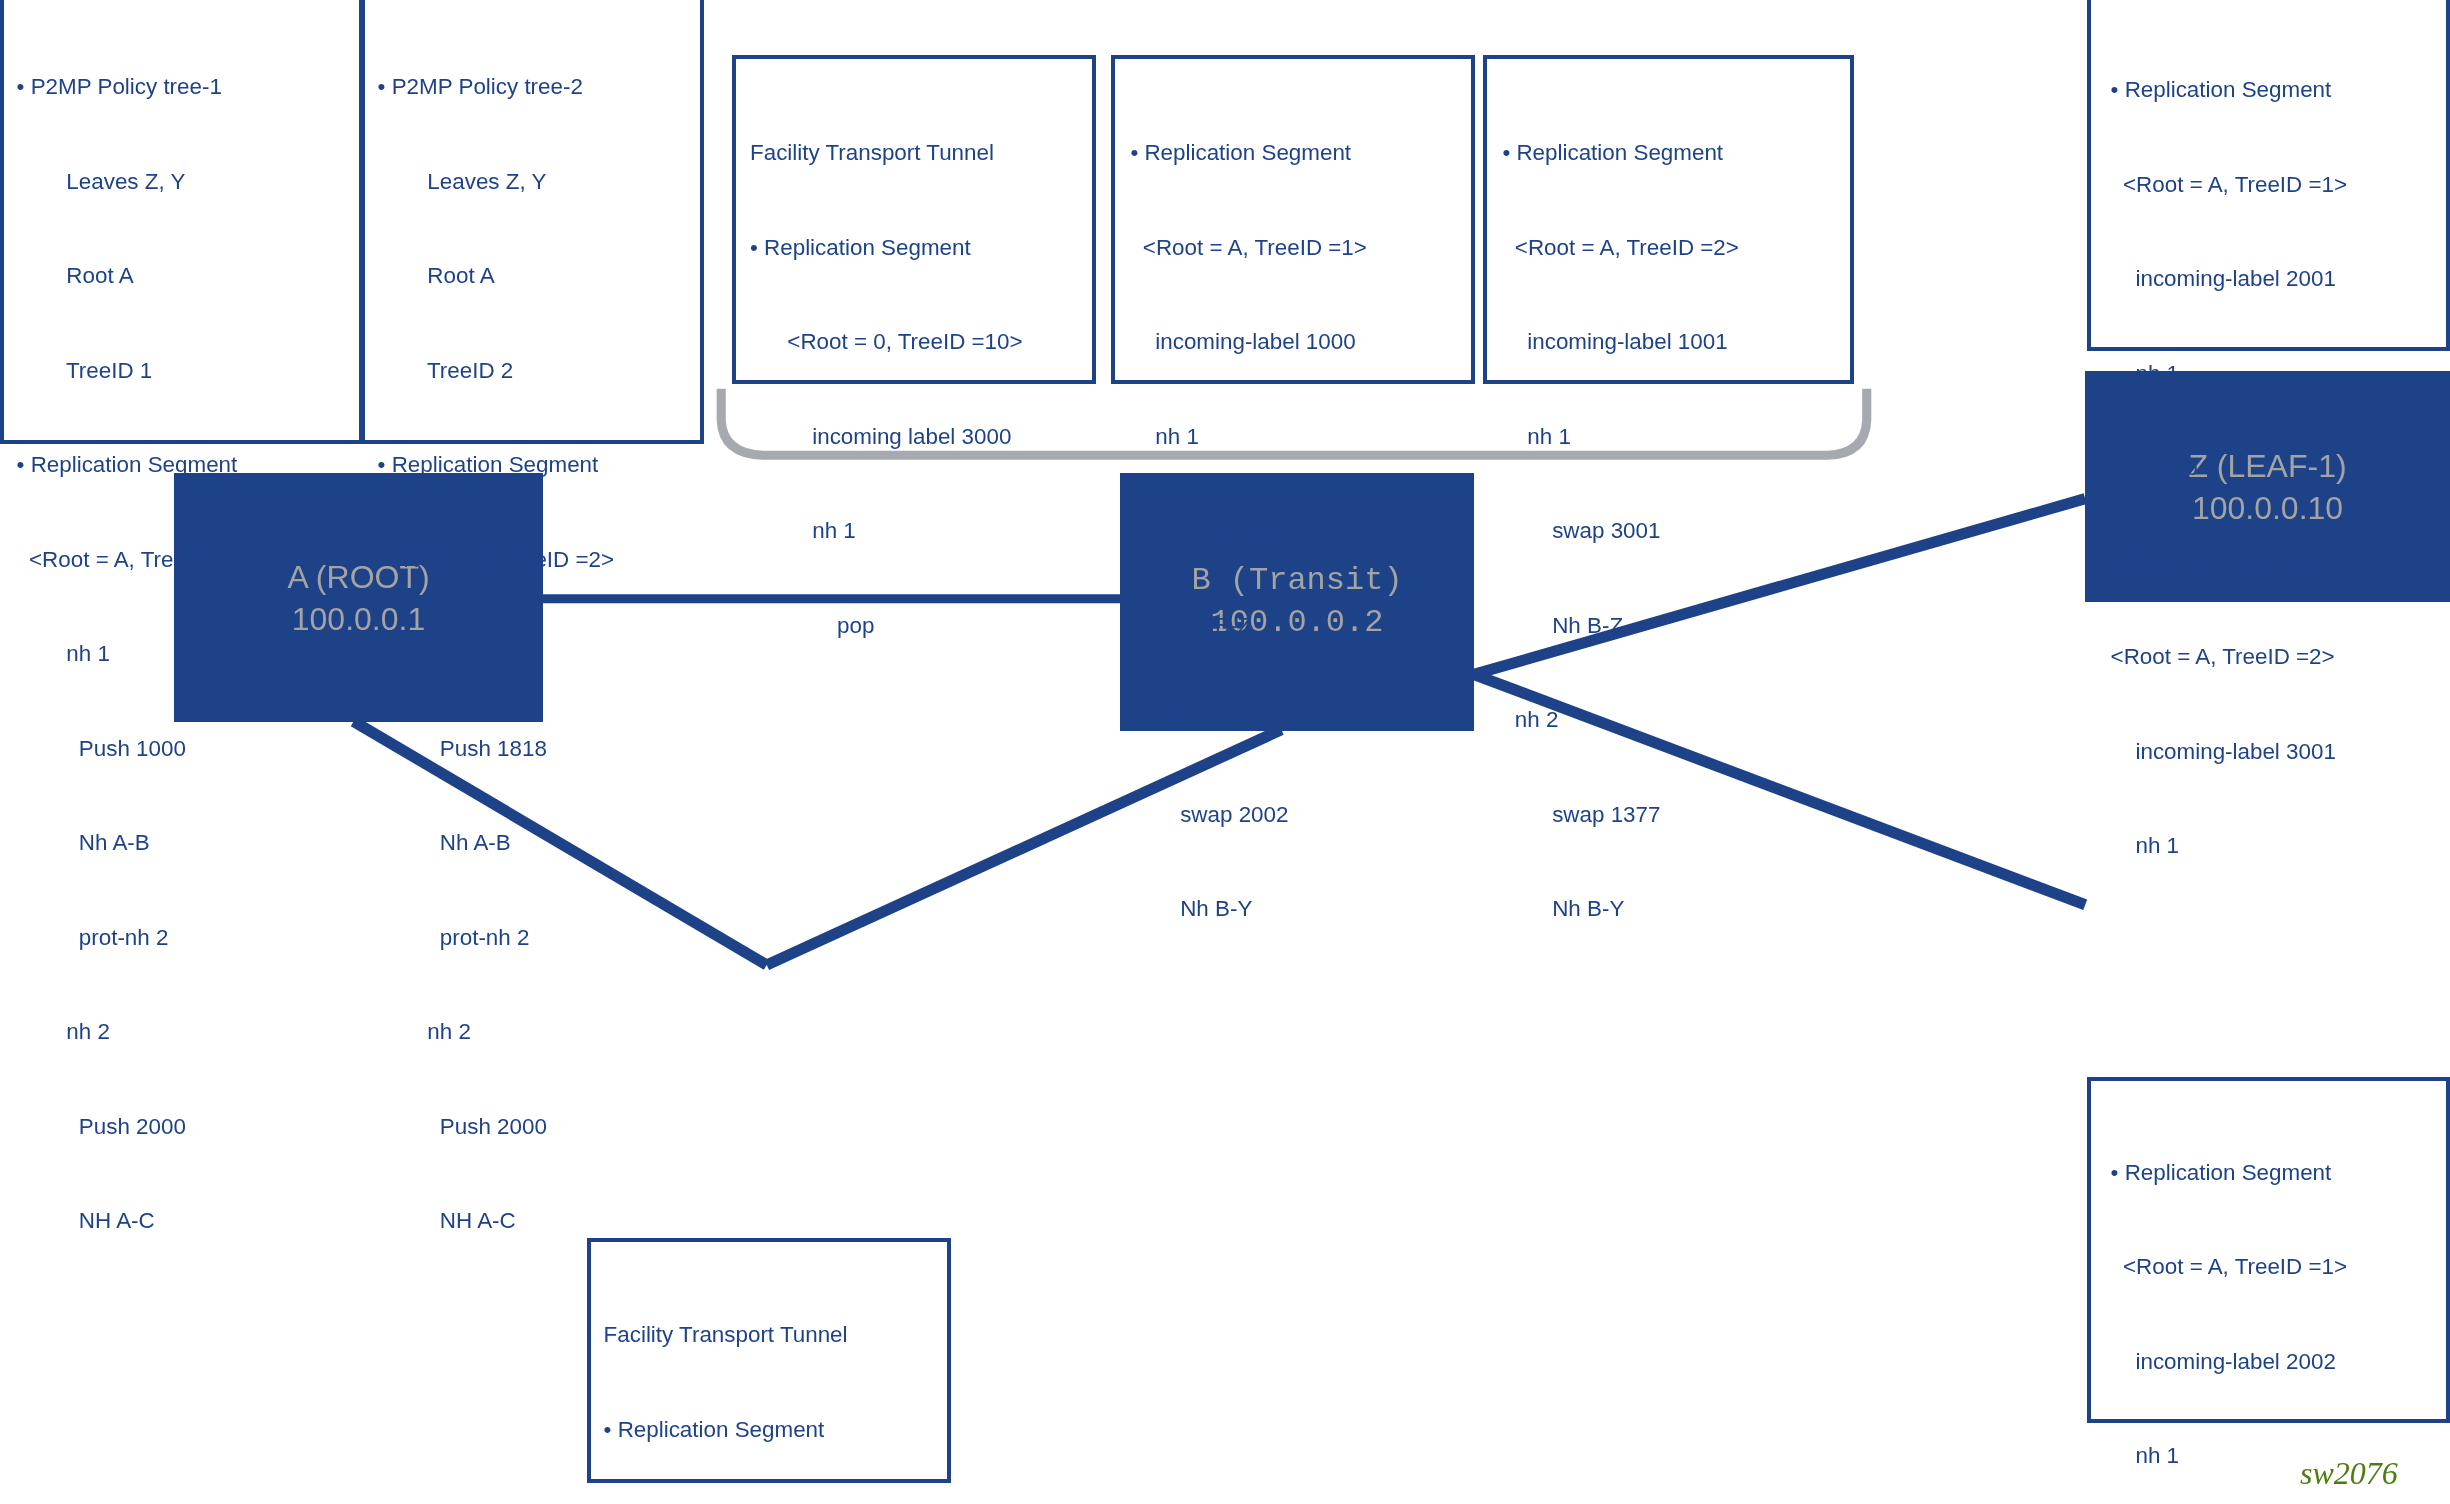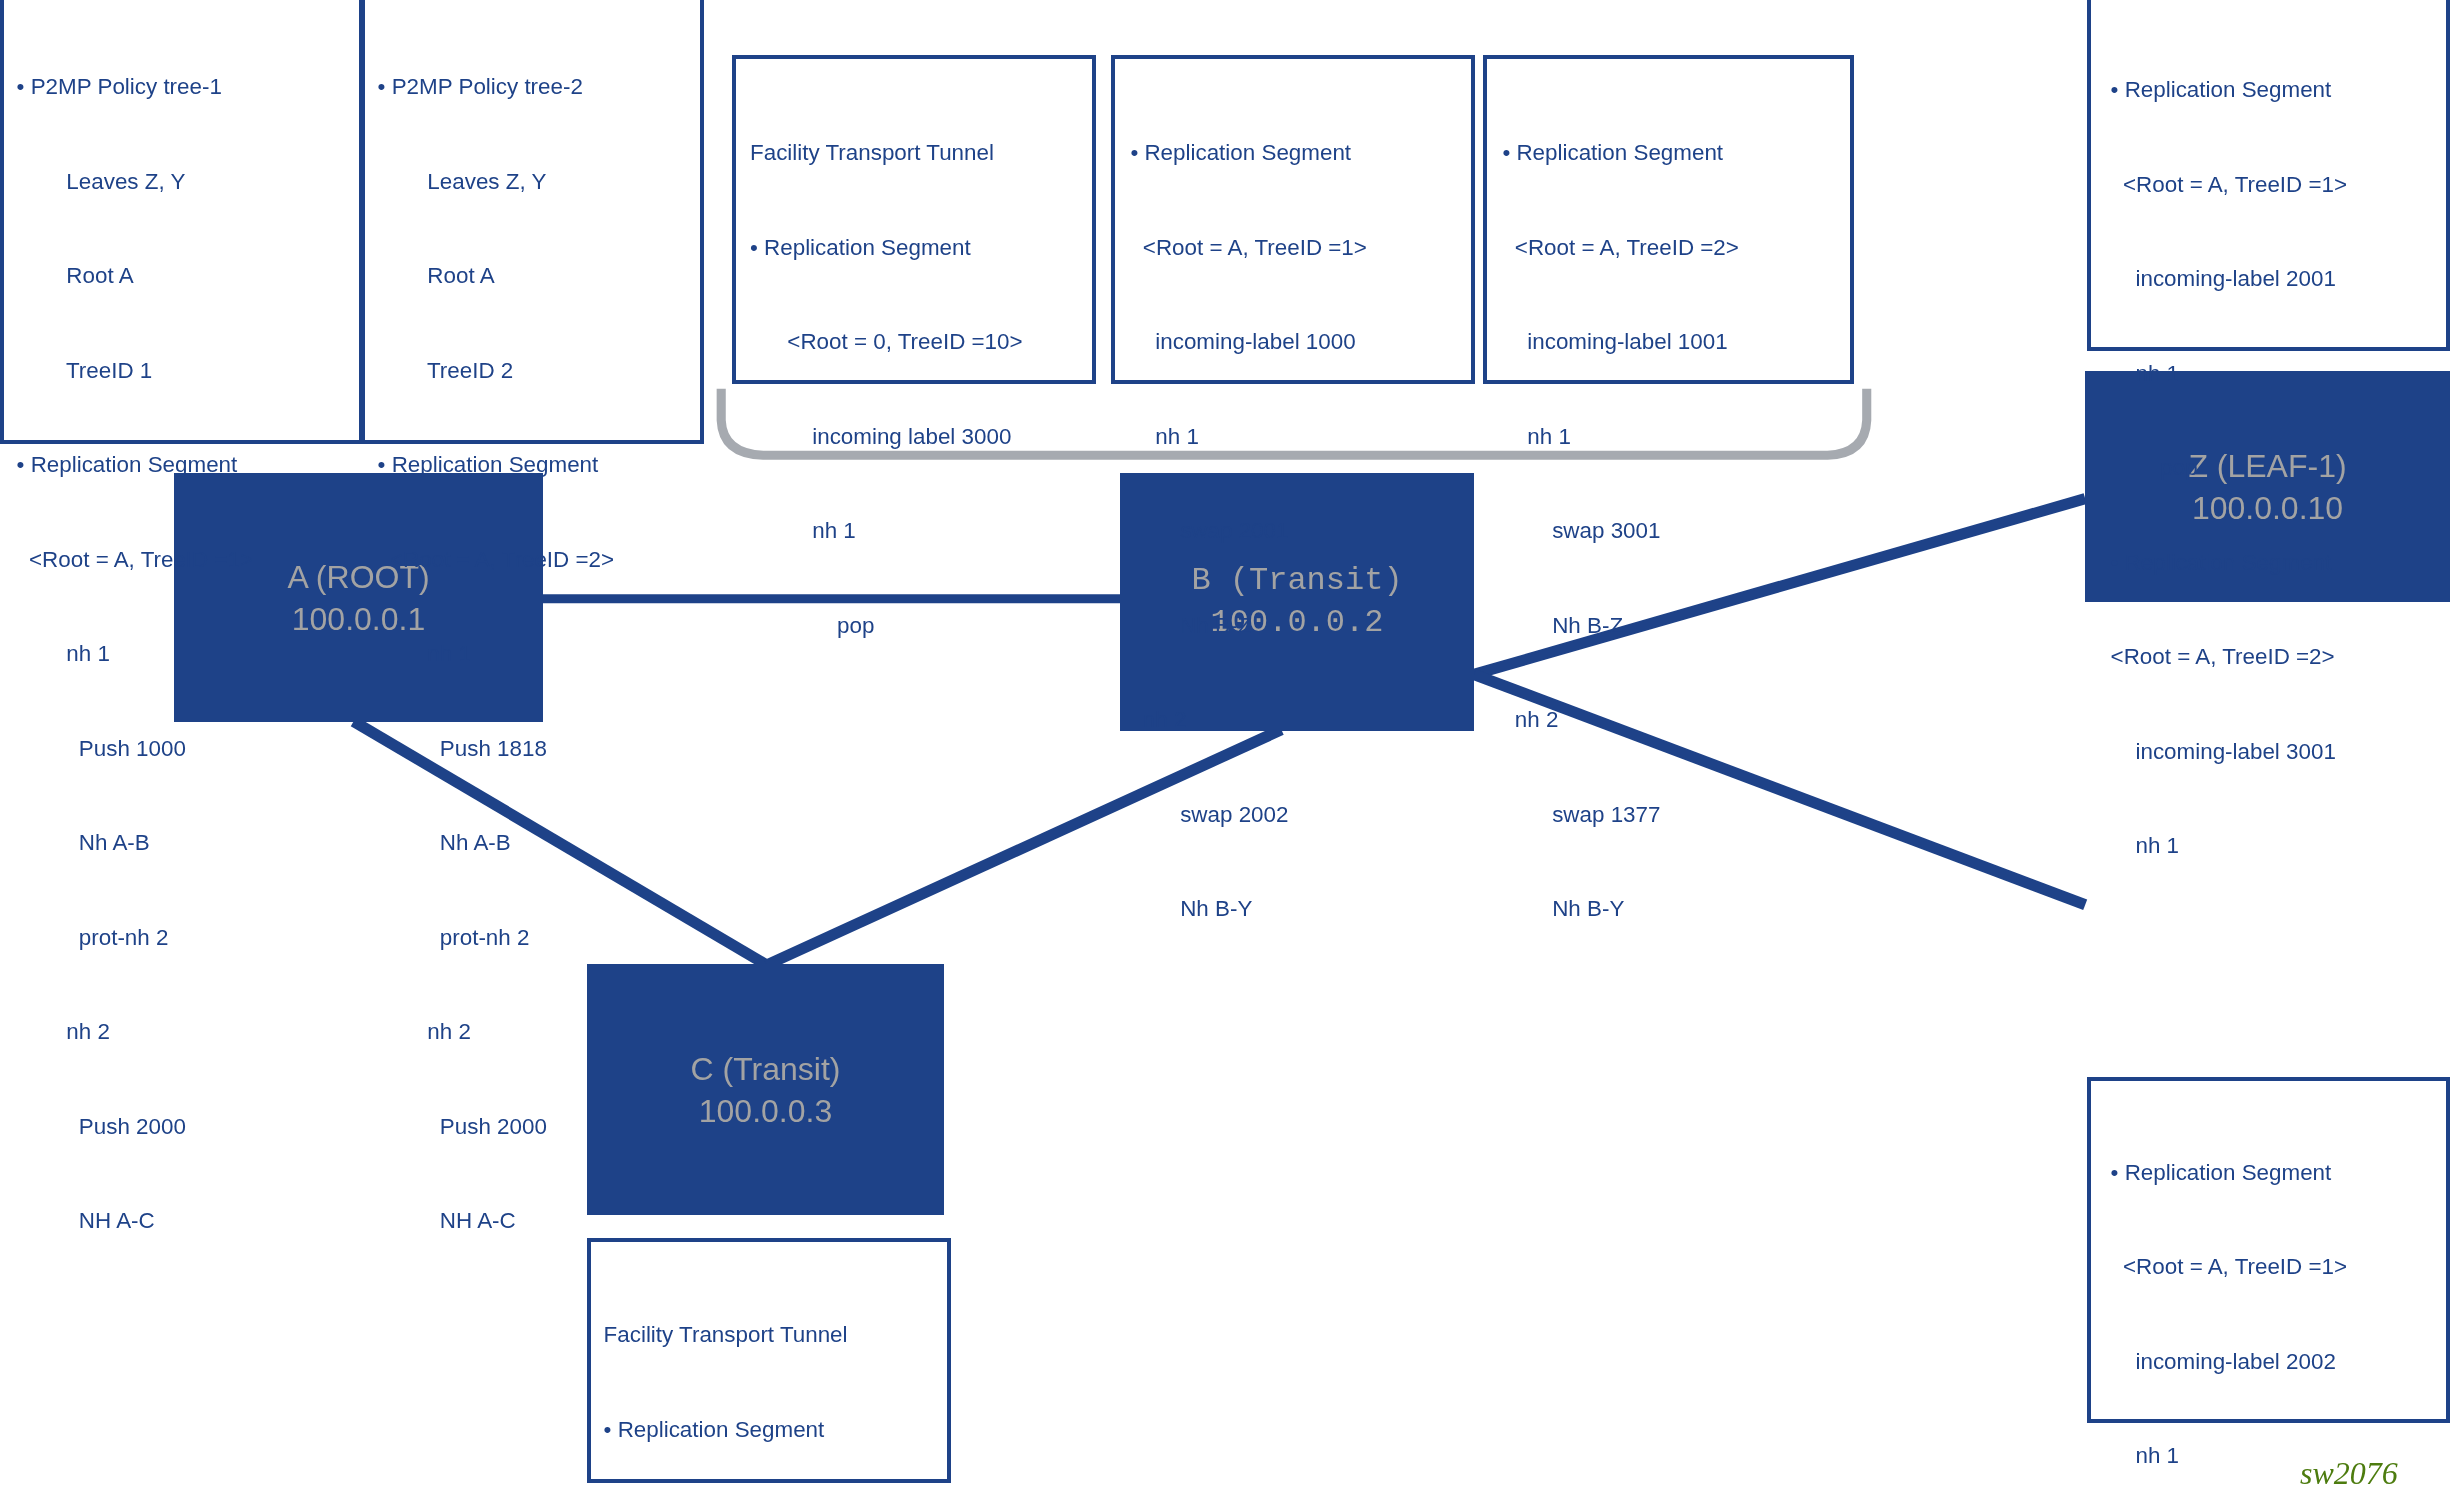--- a/index.html
+++ b/index.html
@@ -175,24 +175,20 @@
   <div class="node" style="left:174px;top:473px;width:369px;height:249px;">
     <span class="nline">A (ROOT)</span>
     <span class="nline">100.0.0.1</span>
   </div>
 
   <div class="node" style="left:1120px;top:473px;width:354px;height:258px;font-family:Liberation Mono, monospace;">
     <span class="nline">B (Transit)</span>
     <span class="nline">100.0.0.2</span>
   </div>
 
-  <div class="node" style="left:587px;top:964px;width:357px;height:251px;">
-    <span class="nline">C (Transit)</span>
-    <span class="nline">100.0.0.3</span>
-  </div>
 
   <div class="node" style="left:2085px;top:371px;width:365px;height:231px;">
     <span class="nline">Z (LEAF-1)</span>
     <span class="nline">100.0.0.10</span>
   </div>
 
 
   <div class="watermark" style="left:2300px;top:1455px;">sw2076</div>
 
 </div>

